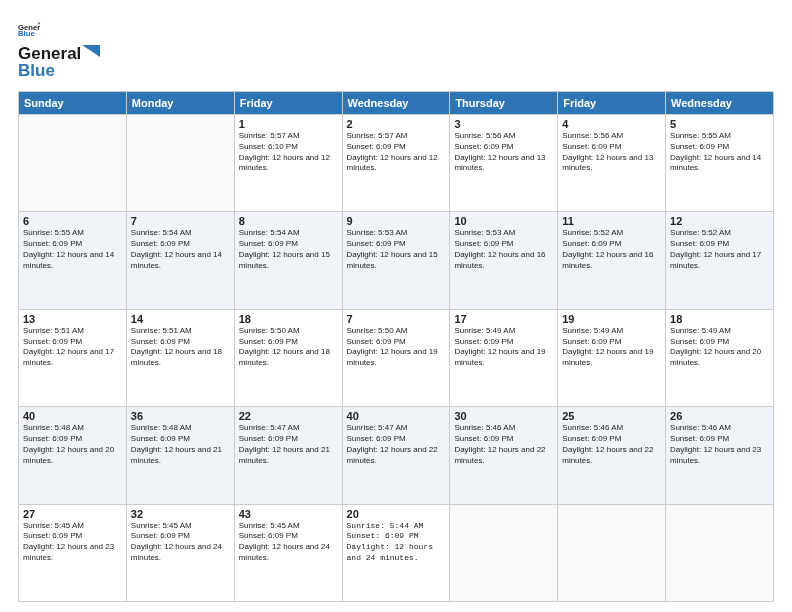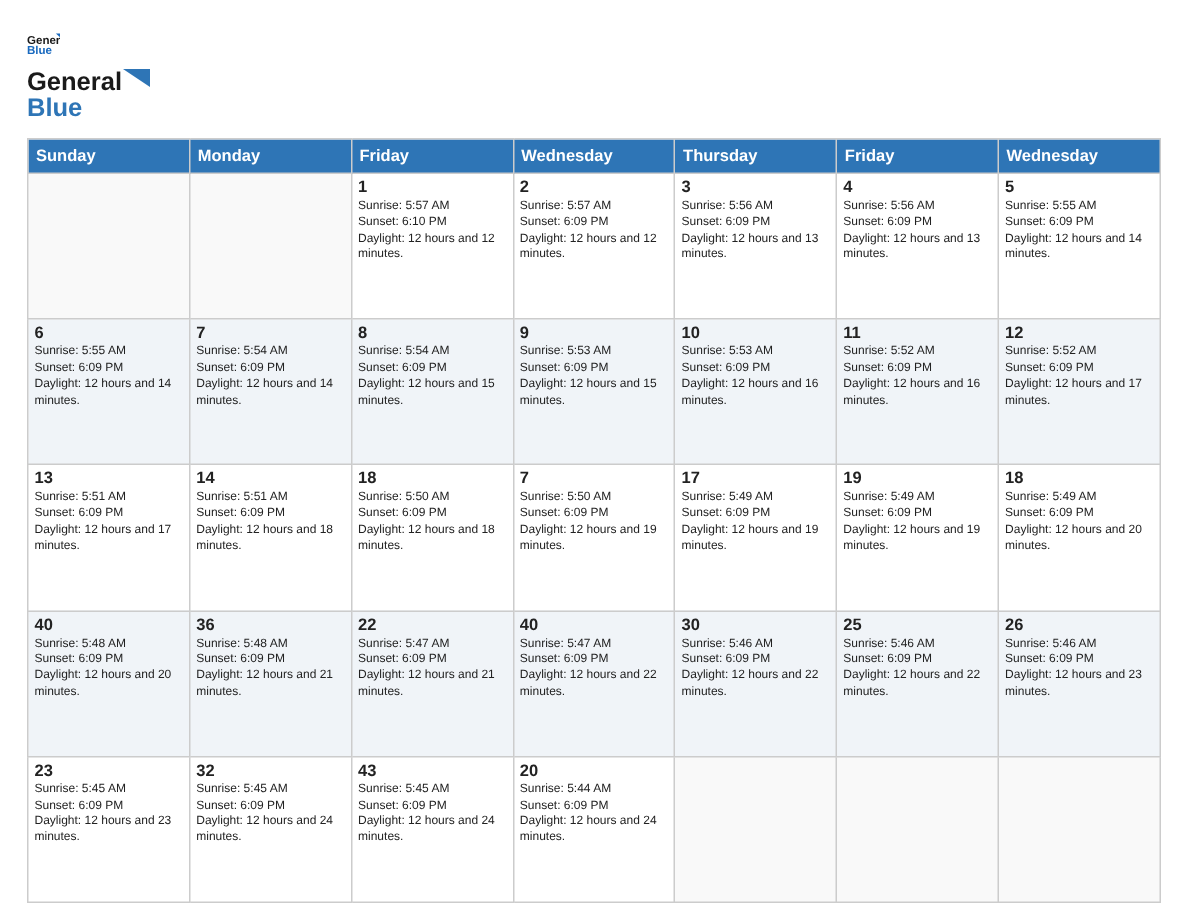--- a/index.html
+++ b/index.html
@@ -286,40 +286,40 @@
           </td>
           <td>
             <span class="day-num">26</span>
             <div class="day-info" style="white-space: pre-line;">Sunrise: 5:46 AM
 Sunset: 6:09 PM
 Daylight: 12 hours and 23 minutes.</div>
           </td>
         </tr>
         <tr>
           <td>
-            <span class="day-num">23</span>
+            <span class="day-num">27</span>
             <div class="day-info" style="white-space: pre-line;">Sunrise: 5:45 AM
 Sunset: 6:09 PM
 Daylight: 12 hours and 23 minutes.</div>
           </td>
           <td>
             <span class="day-num">32</span>
             <div class="day-info" style="white-space: pre-line;">Sunrise: 5:45 AM
 Sunset: 6:09 PM
 Daylight: 12 hours and 24 minutes.</div>
           </td>
           <td>
             <span class="day-num">43</span>
             <div class="day-info" style="white-space: pre-line;">Sunrise: 5:45 AM
 Sunset: 6:09 PM
 Daylight: 12 hours and 24 minutes.</div>
           </td>
           <td>
             <span class="day-num">20</span>
-            <div class="day-info" style="white-space: pre-line;">Sunrise: 5:44 AM
+            <div class="day-info" style="white-space: pre-line; font-family: Liberation Mono, monospace;">Sunrise: 5:44 AM
 Sunset: 6:09 PM
 Daylight: 12 hours and 24 minutes.</div>
           </td>
           <td class="empty"></td>
           <td class="empty"></td>
           <td class="empty"></td>
         </tr>
       </tbody>
   </table>
 </div>

